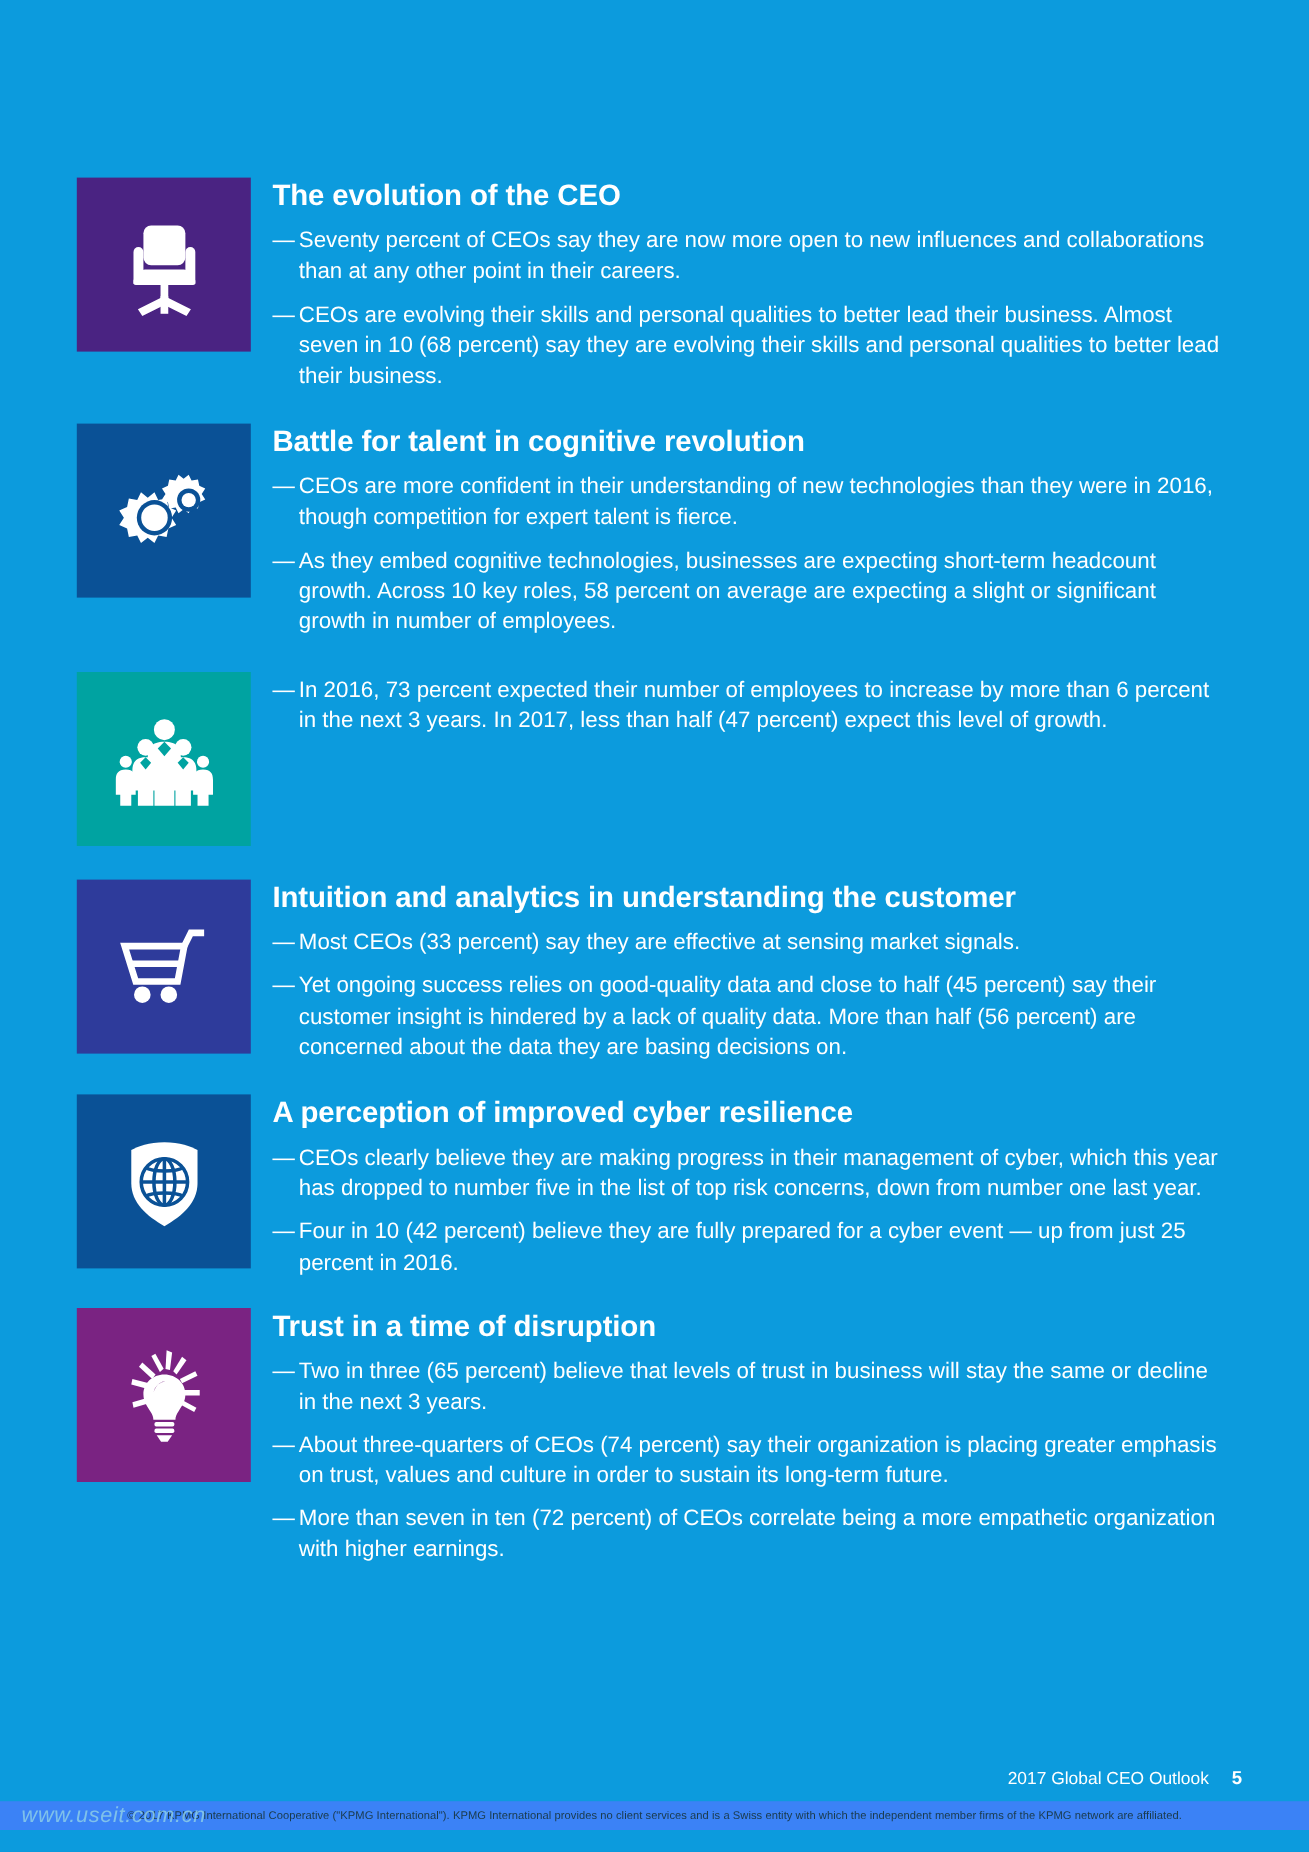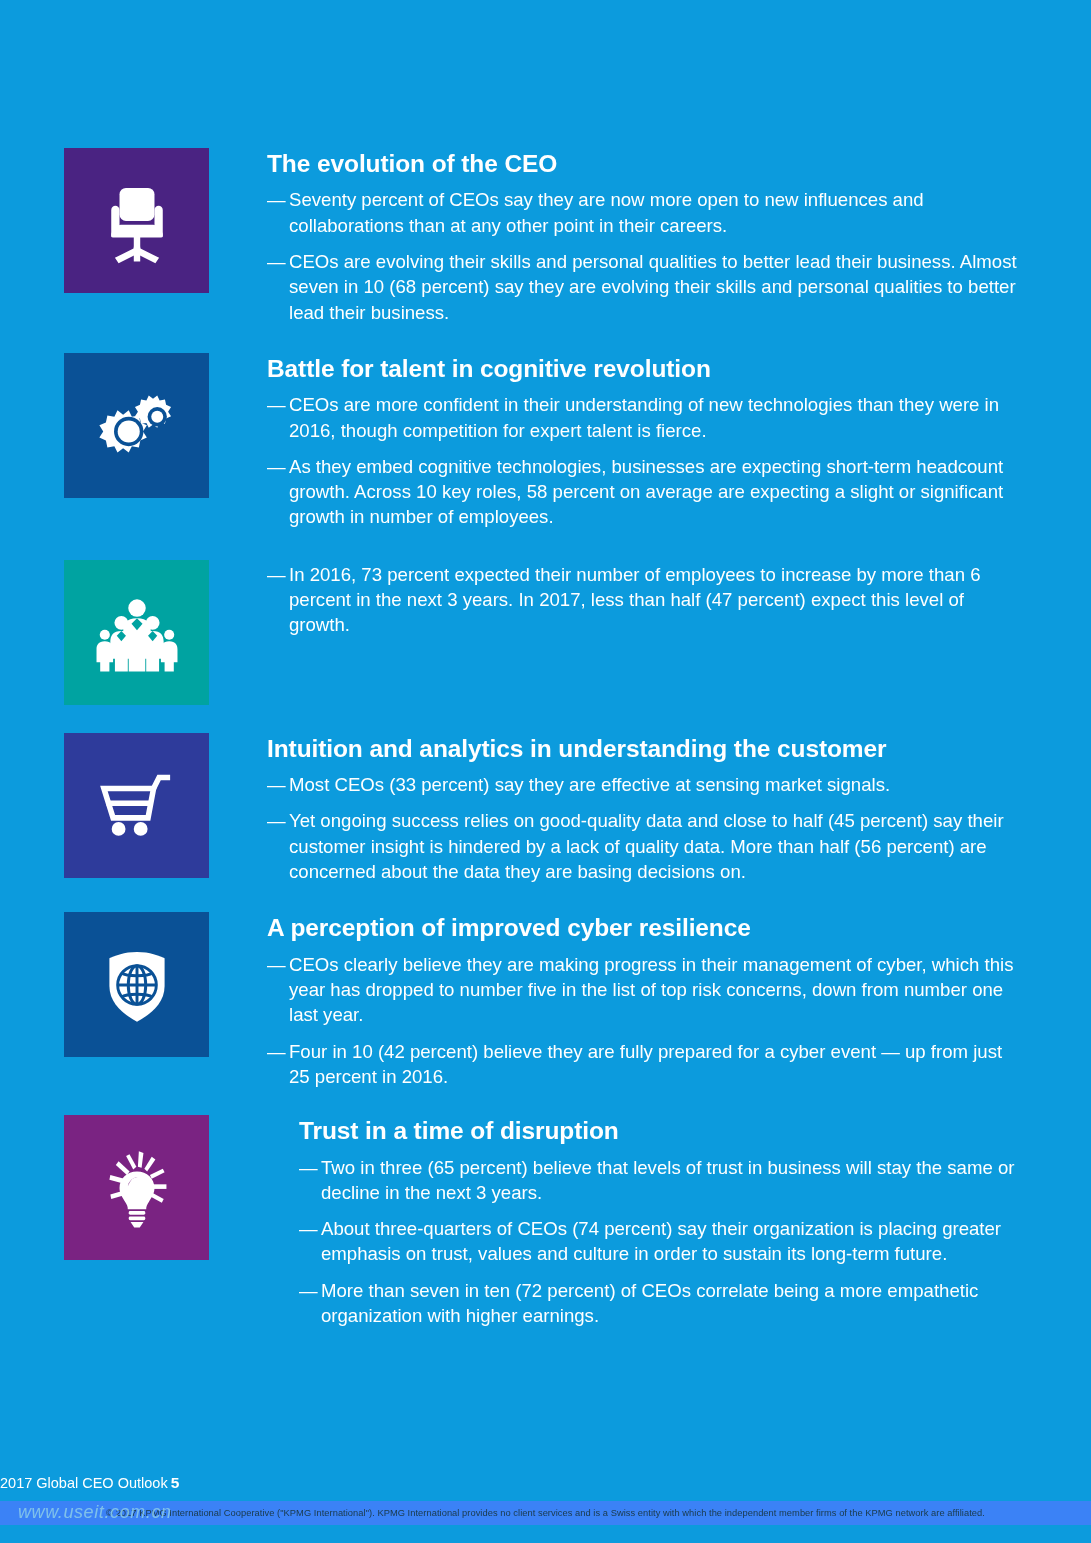--- a/index.html
+++ b/index.html
@@ -31,37 +31,36 @@
   .section {
     display: flex;
     align-items: flex-start;
     margin-bottom: 26px;
   }
   .section.s1 { margin-bottom: 28px; }
   .section.s2 { margin-bottom: 30px; }
   .section.s3 { margin-bottom: 28px; }
   .section.s4 { margin-bottom: 28px; }
   .section.s5 { margin-bottom: 26px; justify-content: space-between; }
-  .section.s6 { margin-bottom: 0; gap: 32px; }
+  .section.s6 { margin-bottom: 0; }
 
   .icon-tile {
     width: 145px;
     height: 145px;
     flex: 0 0 145px;
     display: flex;
     align-items: center;
     justify-content: center;
   }
   .icon-tile svg { display: block; }
 
   .body-col {
     flex: 1 1 auto;
     padding-left: 18px;
     padding-top: 2px;
-    margin-left: 40px;
   }
 
   h2.heading {
     color: #ffffff;
     font-size: 24.5px;
     font-weight: bold;
     line-height: 1.12;
     letter-spacing: -0.1px;
     margin-bottom: 10px;
   }
@@ -86,23 +85,24 @@
   }
 
   
   .page-footer {
     position: absolute;
     left: 0;
     right: 0;
     bottom: 47px;
     height: 26px;
     display: flex;
+    justify-content: flex-end;
     align-items: center;
     padding-right: 56px;
-    gap: 3px;
+    gap: 19px;
   }
   .footer-label {
     color: #ffffff;
     font-size: 14.5px;
   }
   .footer-page {
     color: #ffffff;
     font-size: 15.5px;
     font-weight: bold;
   }

